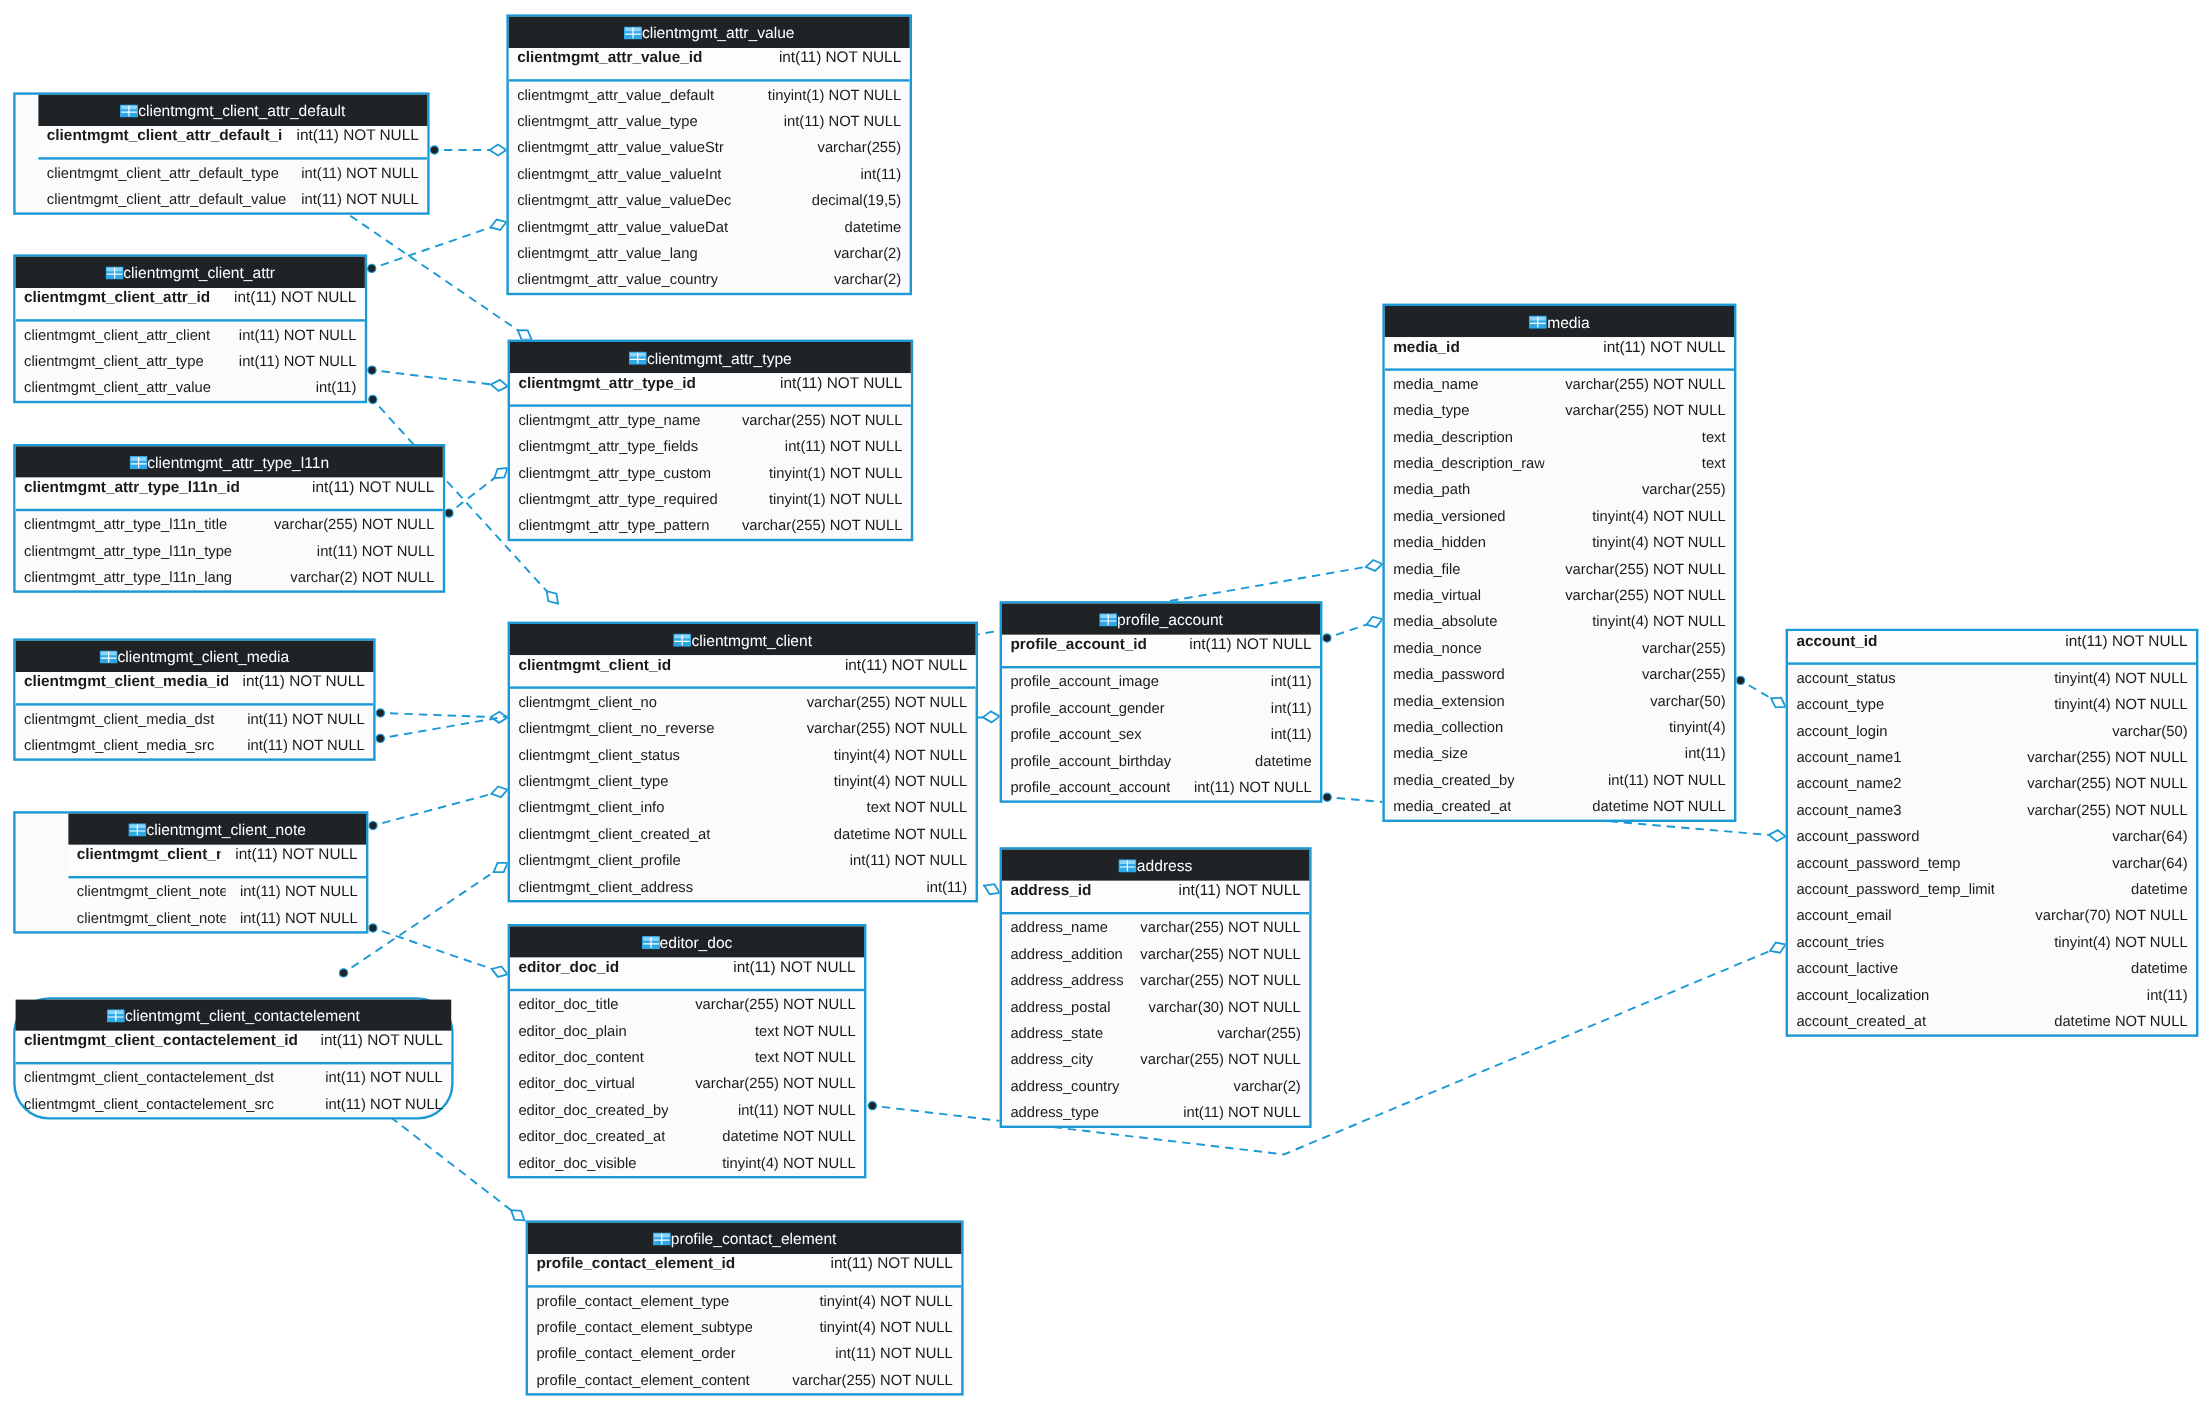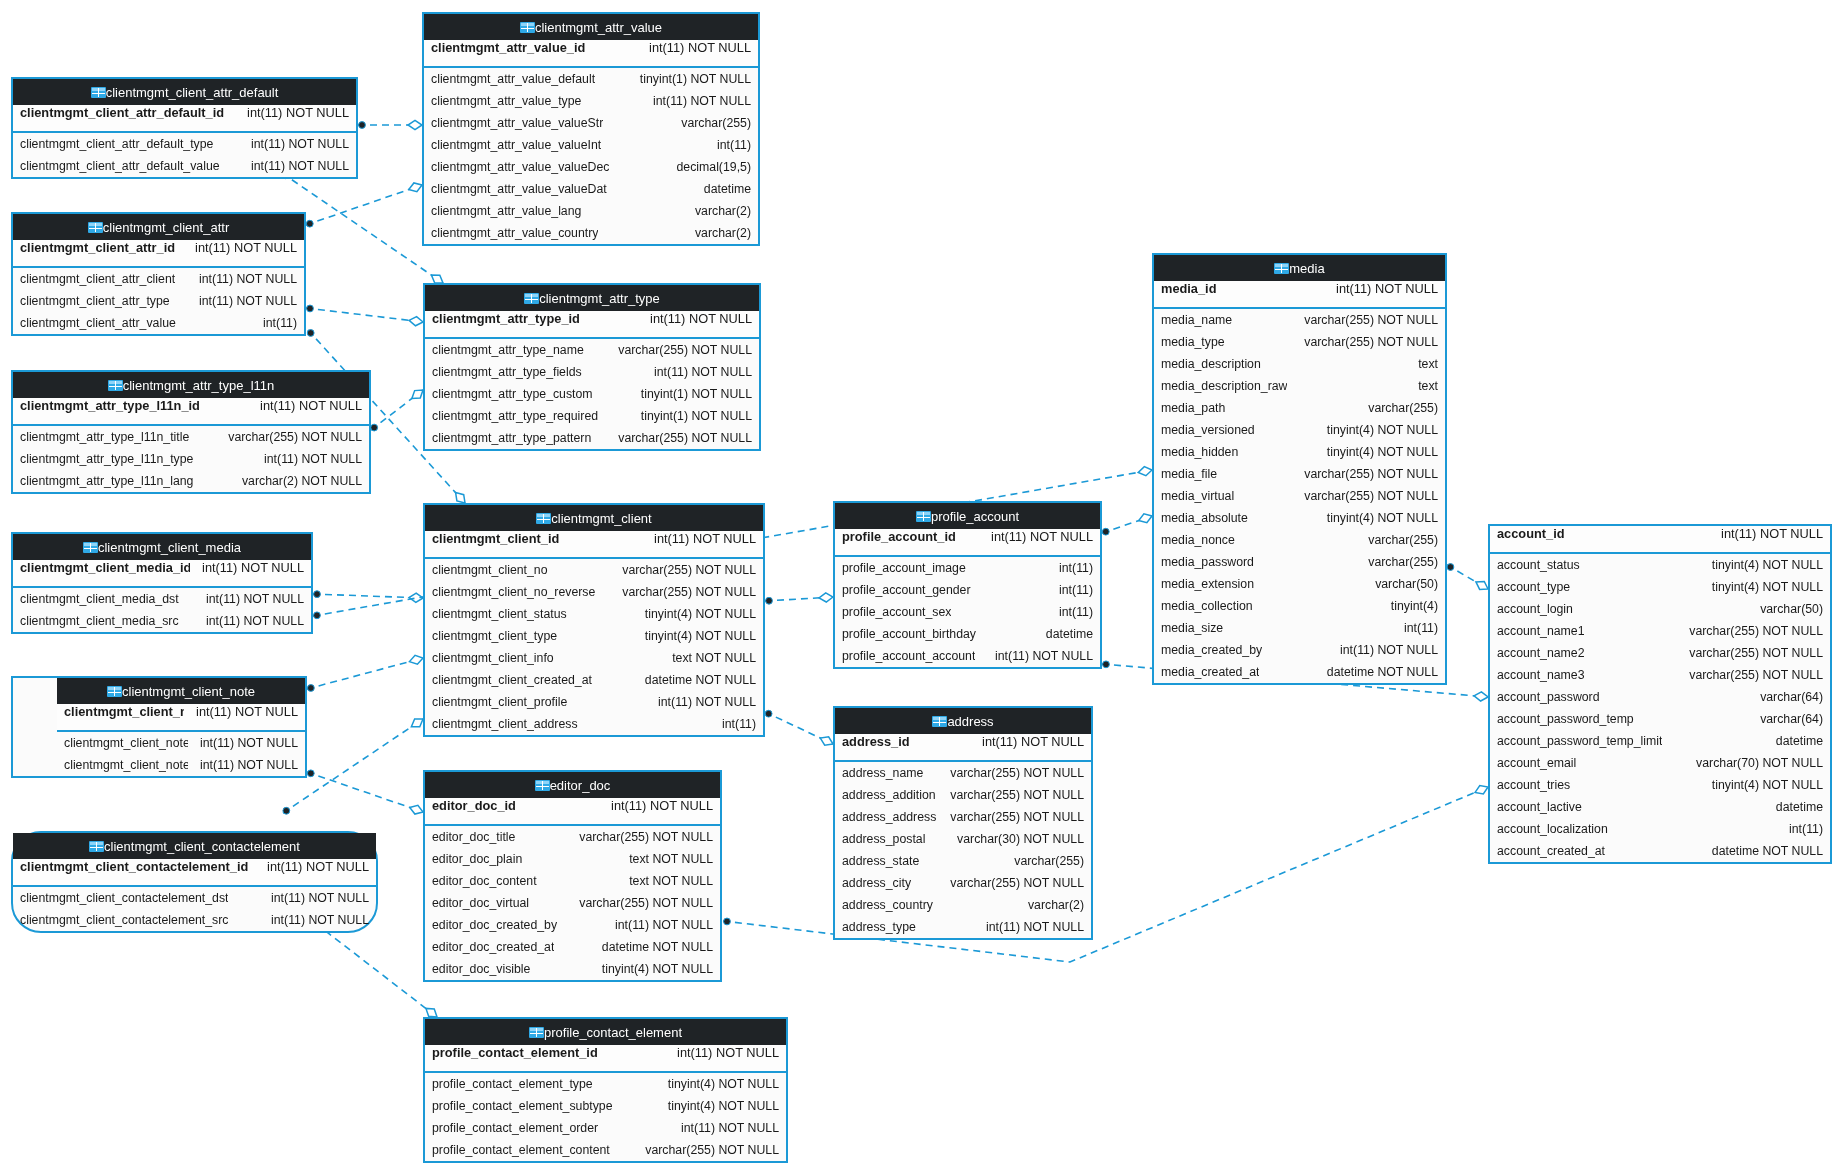--- a/index.html
+++ b/index.html
@@ -128,21 +128,21 @@
       </div>
       <div class="tbl-row">
         <span class="fname">clientmgmt_attr_value_lang</span>
         <span class="ftype">varchar(2)</span>
       </div>
       <div class="tbl-row">
         <span class="fname">clientmgmt_attr_value_country</span>
         <span class="ftype">varchar(2)</span>
       </div>
     </div>
-    <div class="tbl" style="left: 11px; top: 77px; width: 347px;">
+    <div class="tbl" style="left: 11px; top: 77px; width: 347px; padding-left: 19px;">
       <div class="tbl-header">
         <span class="tbl-icon">
           <svg width="15" height="11" viewBox="0 0 15 11">
             <rect x="0" y="0" width="15" height="11" rx="1" fill="#2fa9e6"></rect>
             <rect x="1" y="1" width="13" height="3" fill="#8fd4f8"></rect>
             <line x1="7.5" y1="1" x2="7.5" y2="10" stroke="#ffffff" stroke-width="1"></line>
             <line x1="1" y1="6.5" x2="14" y2="6.5" stroke="#ffffff" stroke-width="1"></line>
           </svg>
         </span>
         <span>clientmgmt_client_attr_default</span>
@@ -273,21 +273,21 @@
       </div>
       <div class="tbl-row">
         <span class="fname">clientmgmt_client_media_dst</span>
         <span class="ftype">int(11) NOT NULL</span>
       </div>
       <div class="tbl-row">
         <span class="fname">clientmgmt_client_media_src</span>
         <span class="ftype">int(11) NOT NULL</span>
       </div>
     </div>
-    <div class="tbl" style="left: 423px; top: 503px; width: 342px;">
+    <div class="tbl" style="left: 423px; top: 518px; width: 392px;">
       <div class="tbl-header">
         <span class="tbl-icon">
           <svg width="15" height="11" viewBox="0 0 15 11">
             <rect x="0" y="0" width="15" height="11" rx="1" fill="#2fa9e6"></rect>
             <rect x="1" y="1" width="13" height="3" fill="#8fd4f8"></rect>
             <line x1="7.5" y1="1" x2="7.5" y2="10" stroke="#ffffff" stroke-width="1"></line>
             <line x1="1" y1="6.5" x2="14" y2="6.5" stroke="#ffffff" stroke-width="1"></line>
           </svg>
         </span>
         <span>clientmgmt_client</span>
@@ -503,21 +503,21 @@
       </div>
       <div class="tbl-row">
         <span class="fname">editor_doc_created_at</span>
         <span class="ftype">datetime NOT NULL</span>
       </div>
       <div class="tbl-row">
         <span class="fname">editor_doc_visible</span>
         <span class="ftype">tinyint(4) NOT NULL</span>
       </div>
     </div>
-    <div class="tbl" style="left: 423px; top: 1017px; width: 365px;">
+    <div class="tbl" style="left: 438px; top: 1017px; width: 365px;">
       <div class="tbl-header">
         <span class="tbl-icon">
           <svg width="15" height="11" viewBox="0 0 15 11">
             <rect x="0" y="0" width="15" height="11" rx="1" fill="#2fa9e6"></rect>
             <rect x="1" y="1" width="13" height="3" fill="#8fd4f8"></rect>
             <line x1="7.5" y1="1" x2="7.5" y2="10" stroke="#ffffff" stroke-width="1"></line>
             <line x1="1" y1="6.5" x2="14" y2="6.5" stroke="#ffffff" stroke-width="1"></line>
           </svg>
         </span>
         <span>profile_contact_element</span>

